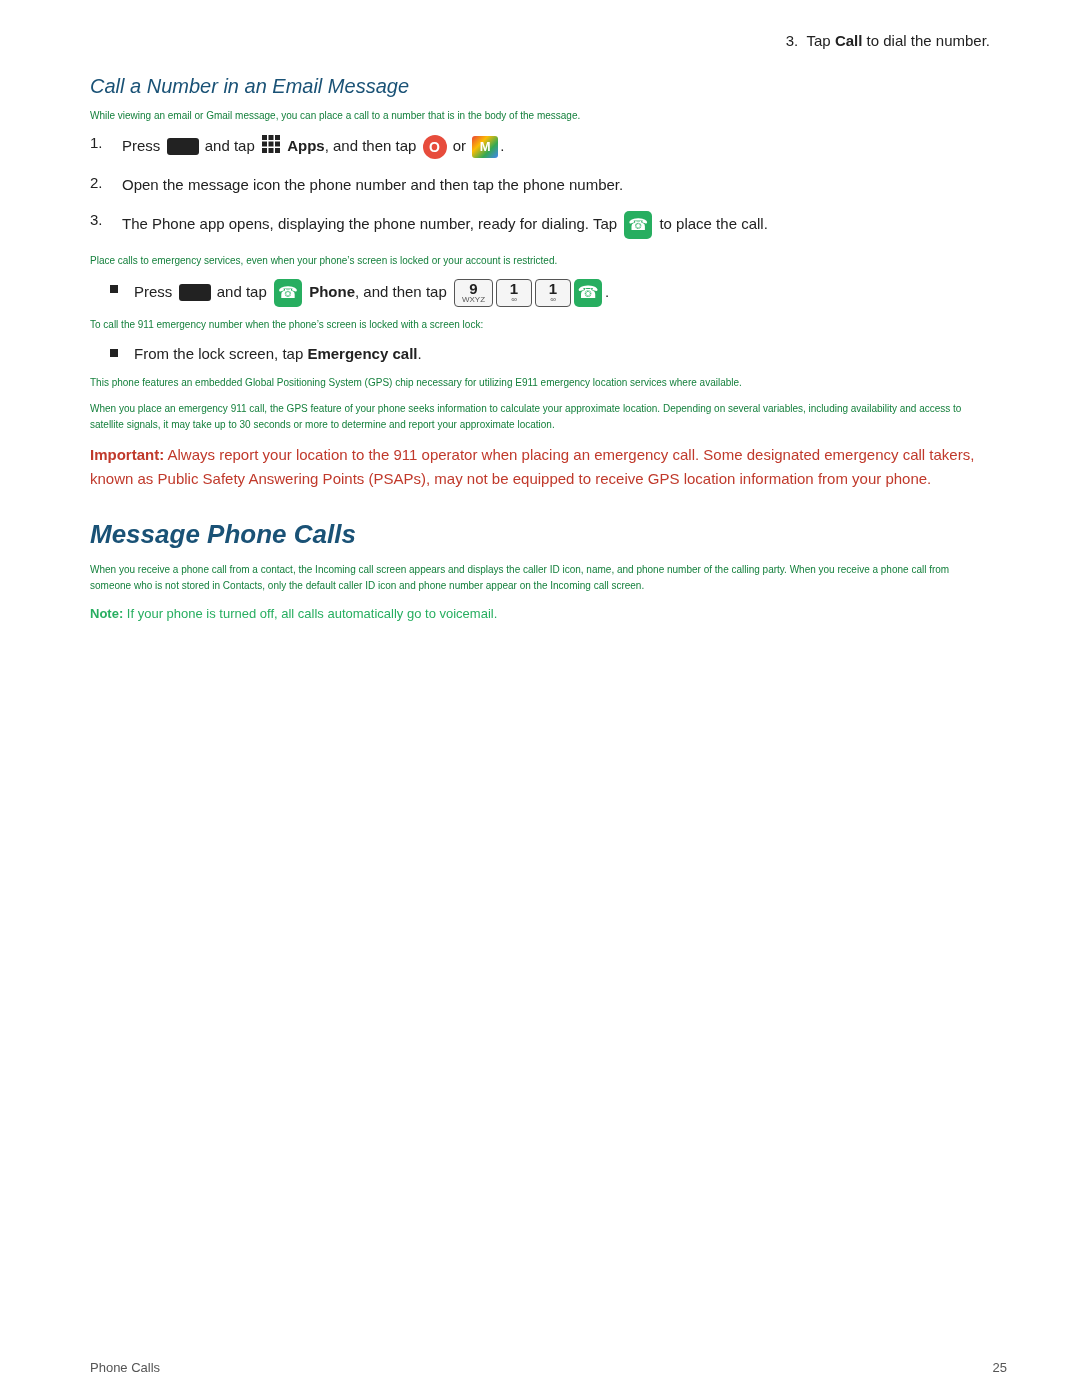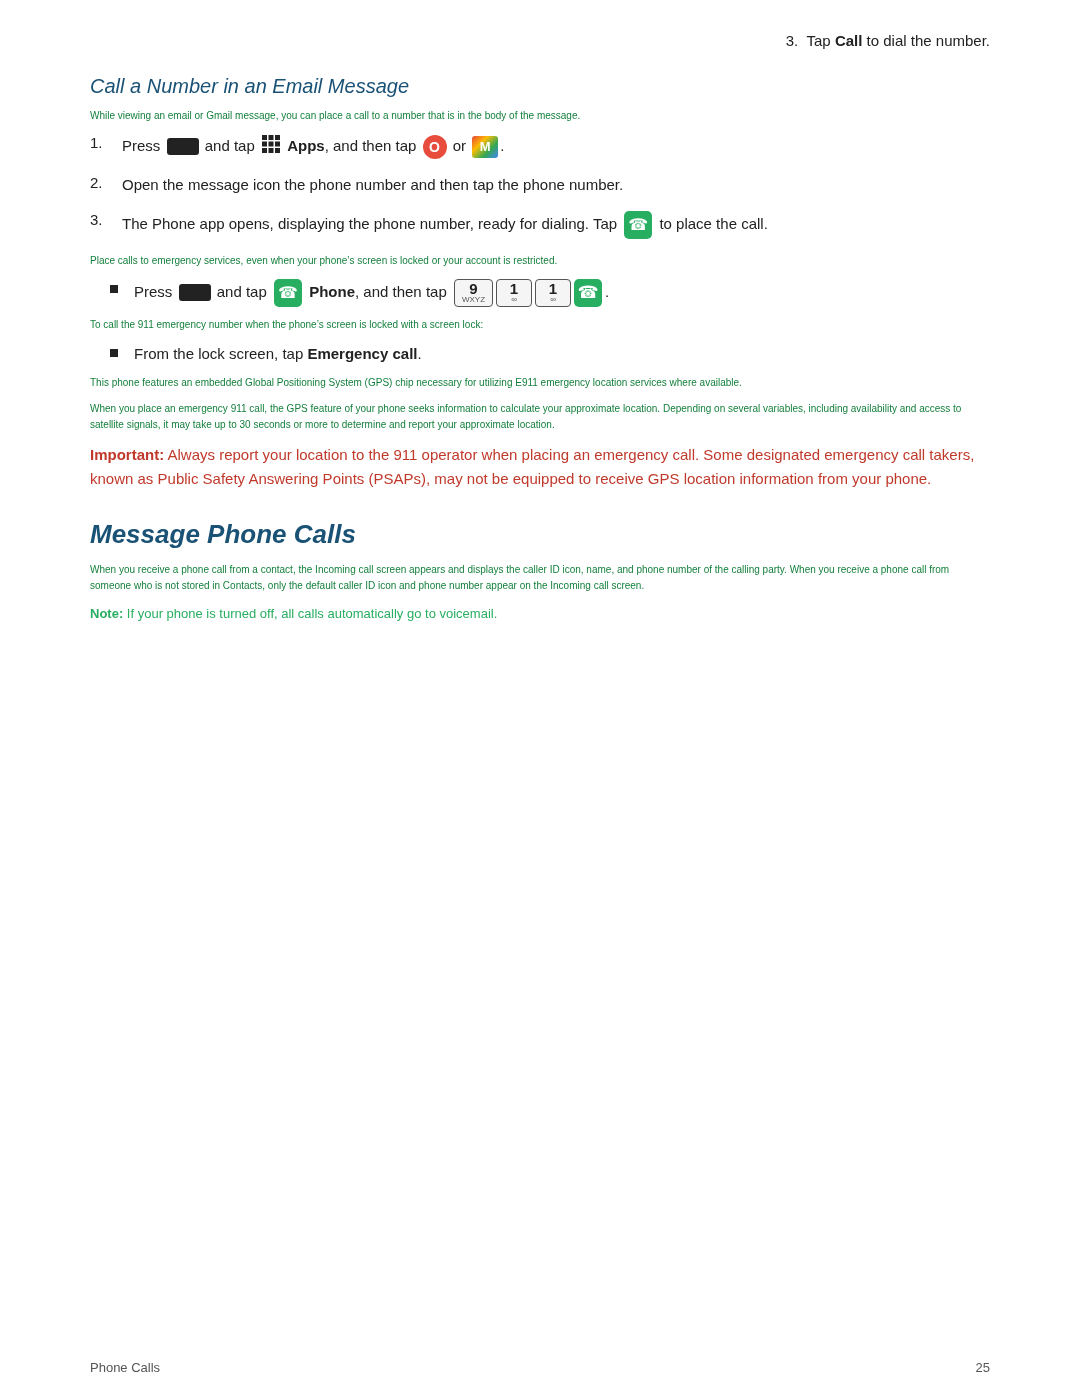--- a/index.html
+++ b/index.html
@@ -178,21 +178,21 @@
     }
     .top-step {
       margin-left: 14px;
       margin-bottom: 10px;
       text-align: right;
     }
     .footer {
       position: absolute;
       bottom: 22px;
       left: 90px;
-      right: 90px;
+      right: 73px;
       display: flex;
       justify-content: space-between;
       color: #555;
       font-size: 13px;
     }
     .inline-highlight {
       background: #222;
       color: #fff;
       border-radius: 3px;
       padding: 1px 7px;

